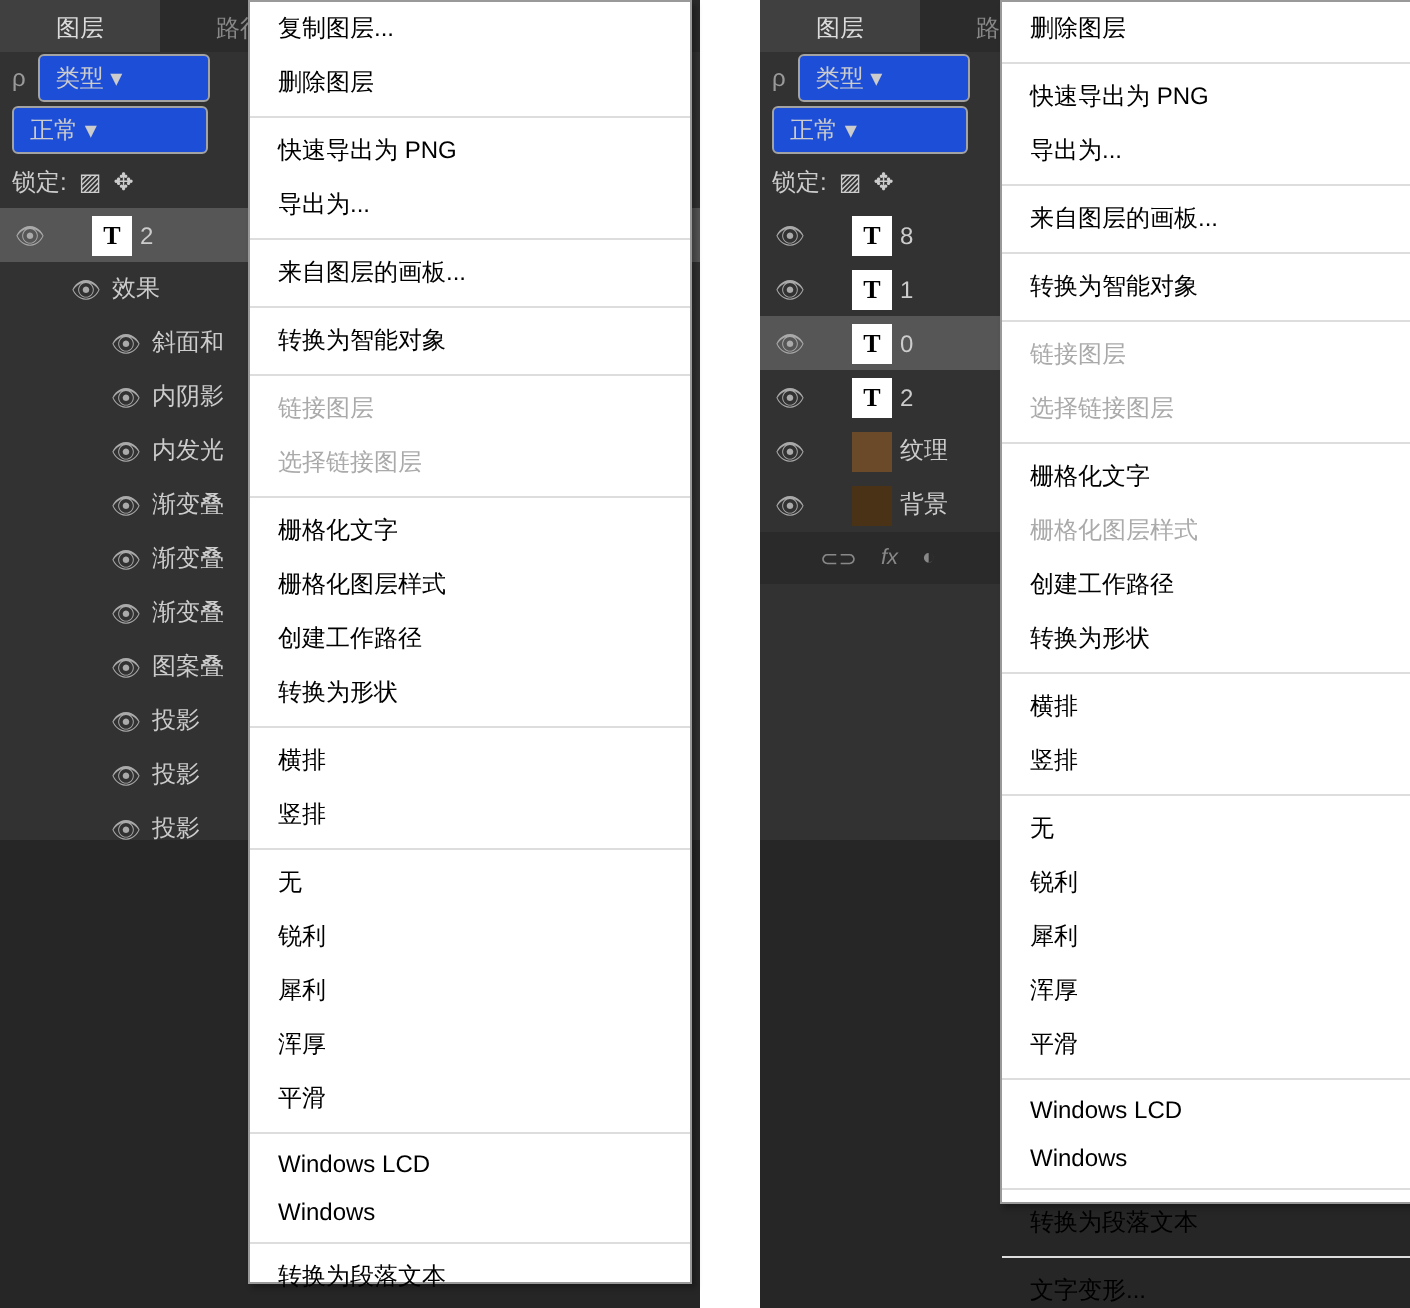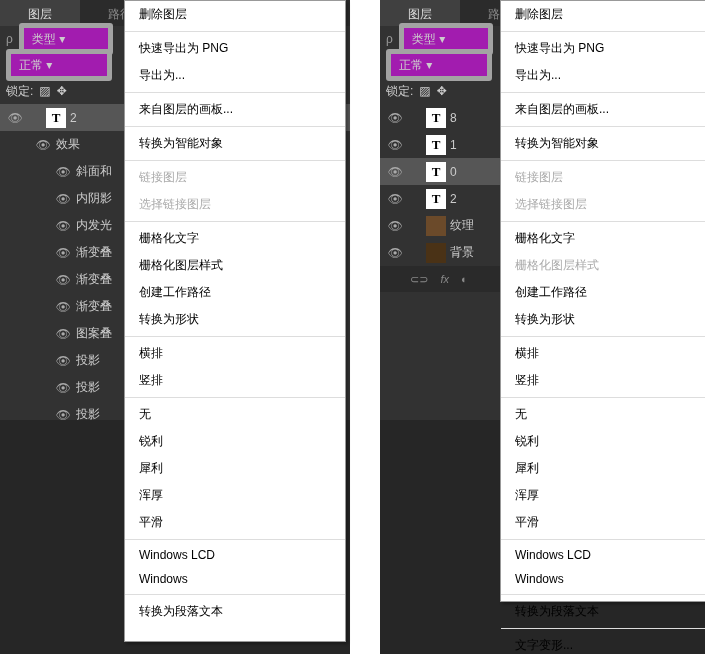--- a/index.html
+++ b/index.html
@@ -3,21 +3,21 @@
 <meta charset="utf-8">
 <style>
 body{margin:0;background:#888;font-family:"Microsoft YaHei",sans-serif;font-size:12px;color:#ccc;width:705px;height:654px;position:relative;overflow:hidden}
 .panel{background:#323232;position:absolute;top:0;width:350px;height:420px}
 .panel.left{left:0}
 .panel.right{left:380px}
 .tabs{height:26px;background:#2b2b2b;display:flex}
 .tab{padding:6px 28px;color:#888}
 .tab.active{background:#404040;color:#ddd}
 .row{display:flex;align-items:center;height:26px;padding:0 6px;gap:6px}
-.sel{background:#a21caf;border:5px solid #a3a3a3;border-radius:3px;height:22px;display:flex;align-items:center;padding:0 8px;color:#ccc;min-width:68px}
+.sel{background:#1d4ed8;border:1px solid #a3a3a3;border-radius:3px;height:22px;display:flex;align-items:center;padding:0 8px;color:#ccc;min-width:68px}
 .layer{display:flex;align-items:center;height:27px;padding-left:6px;gap:4px}
 .layer.sel-l{background:#565656}
 .eye{width:18px;text-align:center;color:#aaa}
 .ic{width:20px;height:20px;display:inline-flex;align-items:center;justify-content:center}
 .ic-t{background:#fff;color:#000;font-family:Georgia,serif;font-weight:bold;font-size:13px}
 .ic-tex{background:#6b4a2a}
 .ic-bg{background:#4a3216}
 .ind-1{padding-left:34px}
 .ind-2{padding-left:54px}
 .footer{height:26px;background:#2a2a2a;display:flex;align-items:center;gap:12px;padding-left:30px;color:#888;font-size:11px}
@@ -182,20 +182,21 @@
     </div>
   <div class="footer">
     <span>⊂⊃</span>
     <span class="it">fx</span>
     <span>◐</span>
   </div>
 </div>
 <div class="dark-area right"></div>
 
 <div class="menu left">
+  <div class="mi">复制图层...</div>
   <div class="mi">删除图层</div>
   <div class="sep"></div>
   <div class="mi">快速导出为 PNG</div>
   <div class="mi">导出为...</div>
   <div class="sep"></div>
   <div class="mi">来自图层的画板...</div>
   <div class="sep"></div>
   <div class="mi">转换为智能对象</div>
   <div class="sep"></div>
   <div class="mi dis">链接图层</div>

